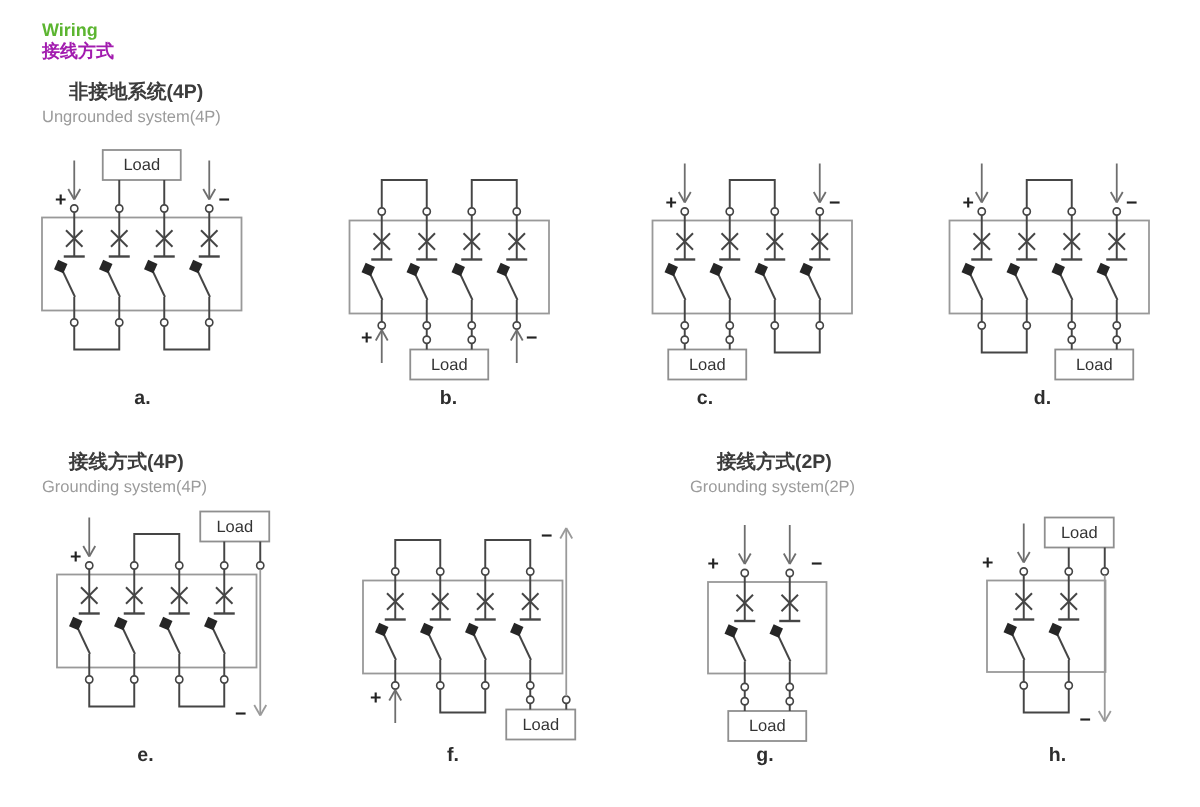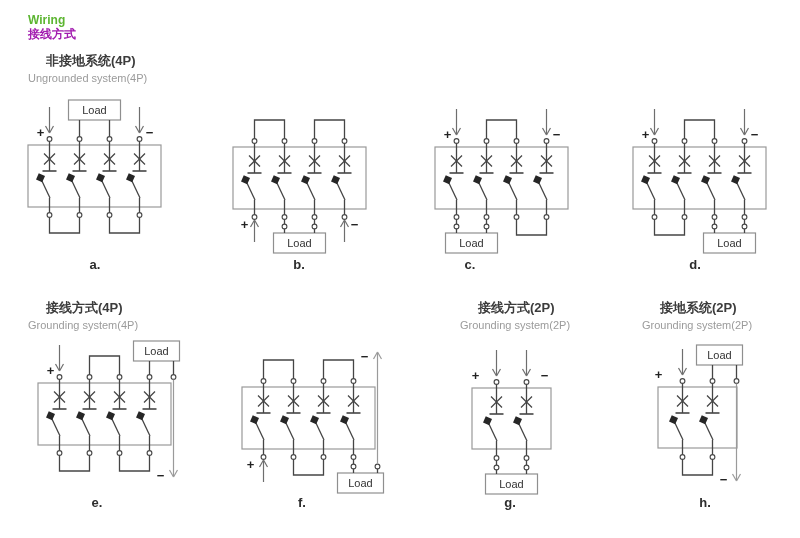--- a/index.html
+++ b/index.html
@@ -29,24 +29,20 @@
     <div class="en">Ungrounded system(4P)</div>
   </div>
   <div class="sec sec-1">
     <div class="zh">接线方式(4P)</div>
     <div class="en">Grounding system(4P)</div>
   </div>
   <div class="sec sec-2">
     <div class="zh">接线方式(2P)</div>
     <div class="en">Grounding system(2P)</div>
   </div>
-  <div class="sec sec-3">
-    <div class="zh">接地系统(2P)</div>
-    <div class="en">Grounding system(2P)</div>
-  </div>
 
   <svg id="schematic" width="800" height="538" viewBox="0 0 800 538">
       <g>
         <rect x="28" y="145" width="133" height="62" fill="none" stroke="#999999" stroke-width="1.2"></rect>
         <g>
           <line x1="49.5" y1="141.5" x2="49.5" y2="171" stroke="#454545" stroke-width="1.3"></line>
           <line x1="44" y1="153.5" x2="55" y2="164.5" stroke="#454545" stroke-width="1.3"></line>
           <line x1="55" y1="153.5" x2="44" y2="164.5" stroke="#454545" stroke-width="1.3"></line>
           <line x1="42.5" y1="171" x2="56.5" y2="171" stroke="#454545" stroke-width="1.6"></line>
           <line x1="41" y1="179" x2="50" y2="198" stroke="#454545" stroke-width="1.3"></line>

